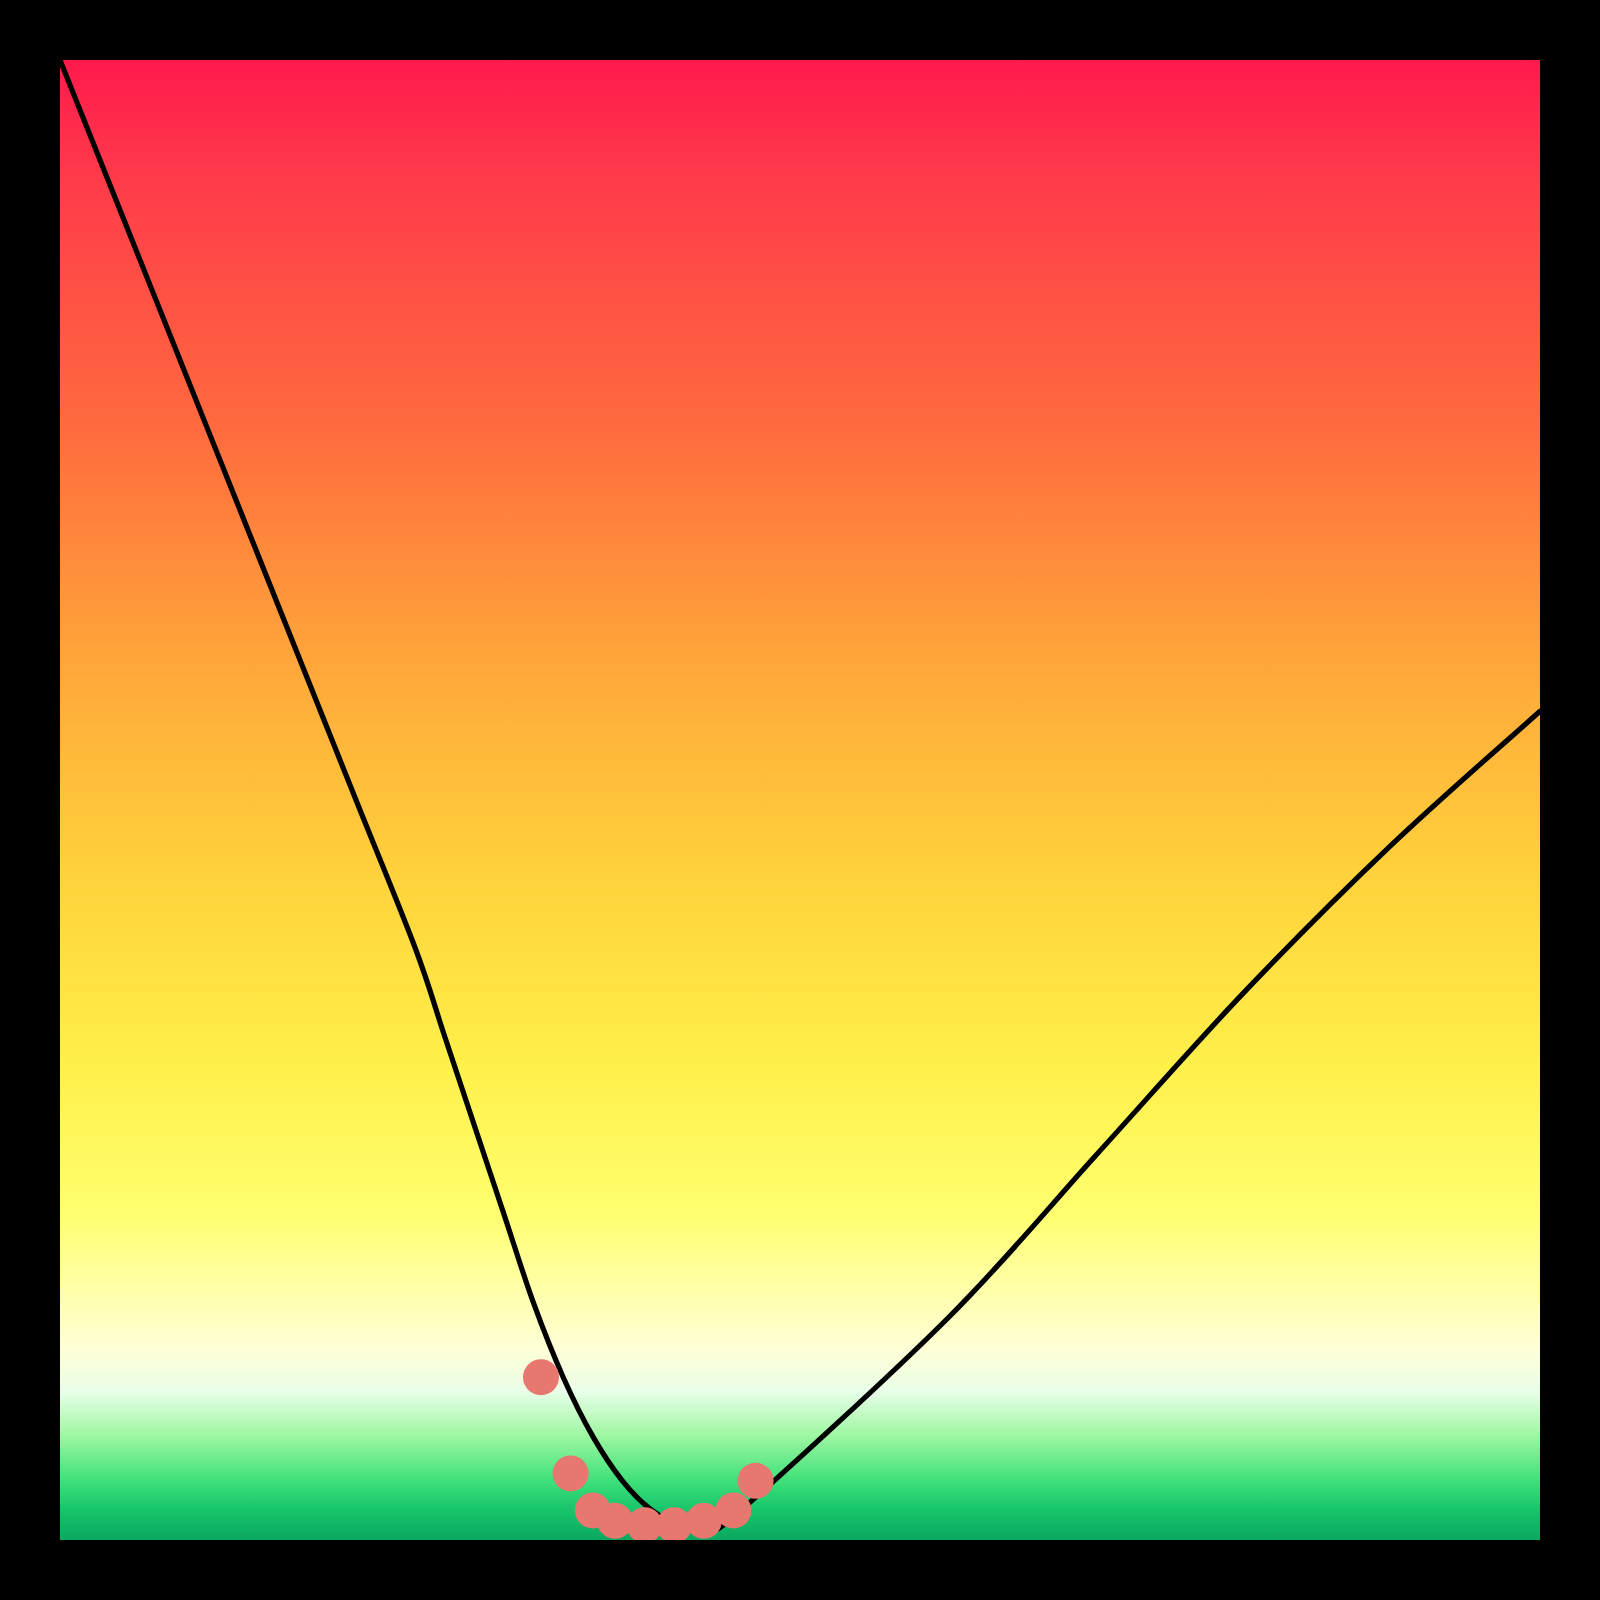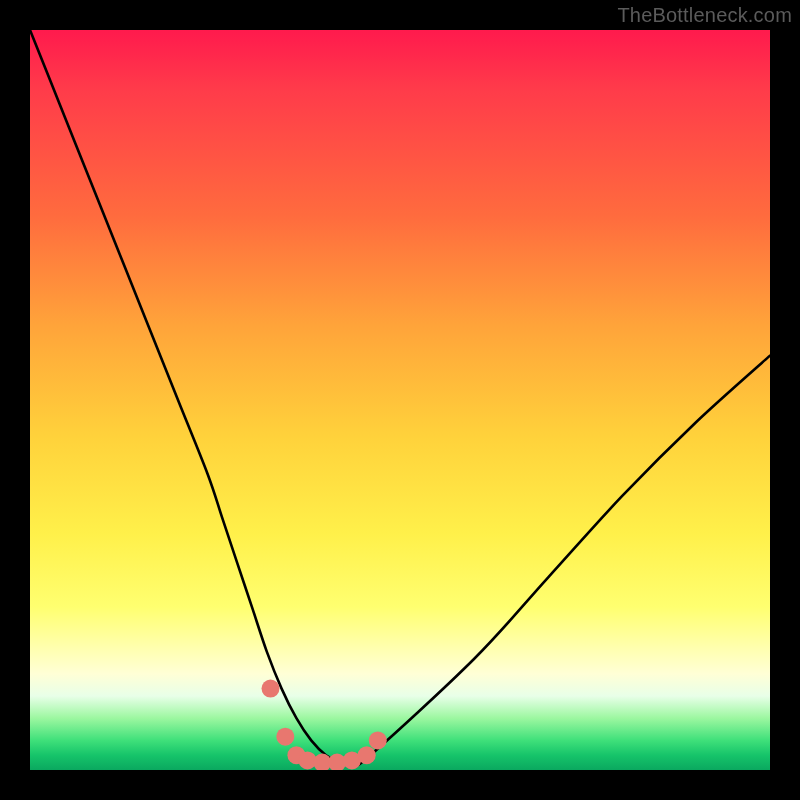--- a/index.html
+++ b/index.html
@@ -72,14 +72,13 @@
           <circle cx="266.4" cy="725.2" r="9" fill="#e8776f"></circle>
           <circle cx="277.5" cy="730.38" r="9" fill="#e8776f"></circle>
           <circle cx="292.3" cy="732.6" r="9" fill="#e8776f"></circle>
           <circle cx="307.09999999999997" cy="732.6" r="9" fill="#e8776f"></circle>
           <circle cx="321.9" cy="730.38" r="9" fill="#e8776f"></circle>
           <circle cx="336.7" cy="725.2" r="9" fill="#e8776f"></circle>
           <circle cx="347.79999999999995" cy="710.4" r="9" fill="#e8776f"></circle>
         </g>
     </svg>
   </div>
-  <div class="watermark">TheBottleneck.com</div>
 </div>
 
 </body></html>

